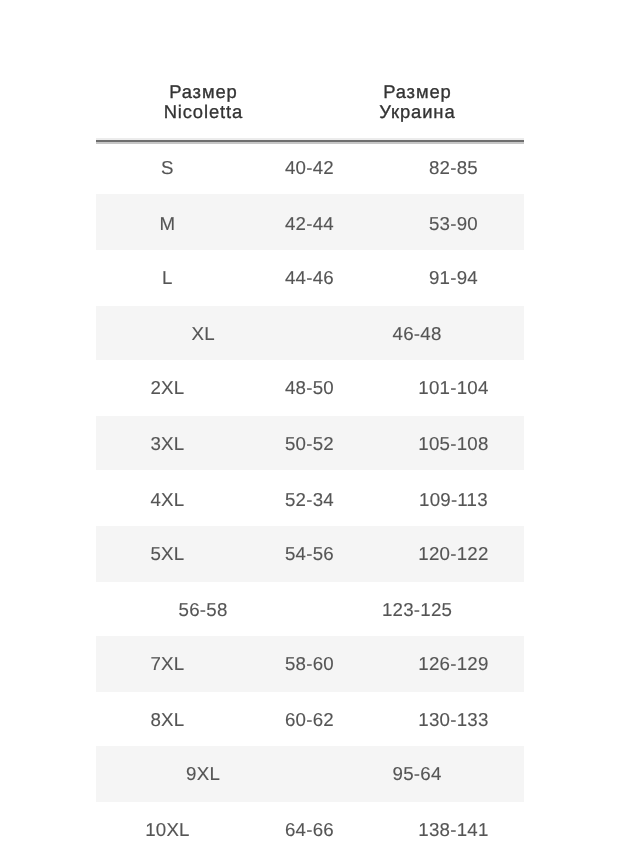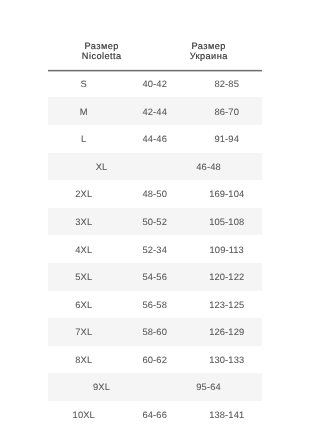--- a/index.html
+++ b/index.html
@@ -65,53 +65,52 @@
 
   <div class="table" style="top:69.9px" id="tbody">
       <div class="row">
         <div class="td">S</div>
         <div class="td">40-42</div>
         <div class="td">82-85</div>
       </div>
       <div class="row alt">
         <div class="td">M</div>
         <div class="td">42-44</div>
-        <div class="td">86-70</div>
+        <div class="td">53-90</div>
       </div>
       <div class="row">
         <div class="td">L</div>
         <div class="td">44-46</div>
         <div class="td">91-94</div>
       </div>
       <div class="row alt">
         <div class="td">XL</div>
         <div class="td">46-48</div>
       </div>
       <div class="row">
         <div class="td">2XL</div>
         <div class="td">48-50</div>
-        <div class="td">169-104</div>
+        <div class="td">101-104</div>
       </div>
       <div class="row alt">
         <div class="td">3XL</div>
         <div class="td">50-52</div>
         <div class="td">105-108</div>
       </div>
       <div class="row">
         <div class="td">4XL</div>
         <div class="td">52-34</div>
         <div class="td">109-113</div>
       </div>
       <div class="row alt">
         <div class="td">5XL</div>
         <div class="td">54-56</div>
         <div class="td">120-122</div>
       </div>
       <div class="row">
-        <div class="td">6XL</div>
         <div class="td">56-58</div>
         <div class="td">123-125</div>
       </div>
       <div class="row alt">
         <div class="td">7XL</div>
         <div class="td">58-60</div>
         <div class="td">126-129</div>
       </div>
       <div class="row">
         <div class="td">8XL</div>

